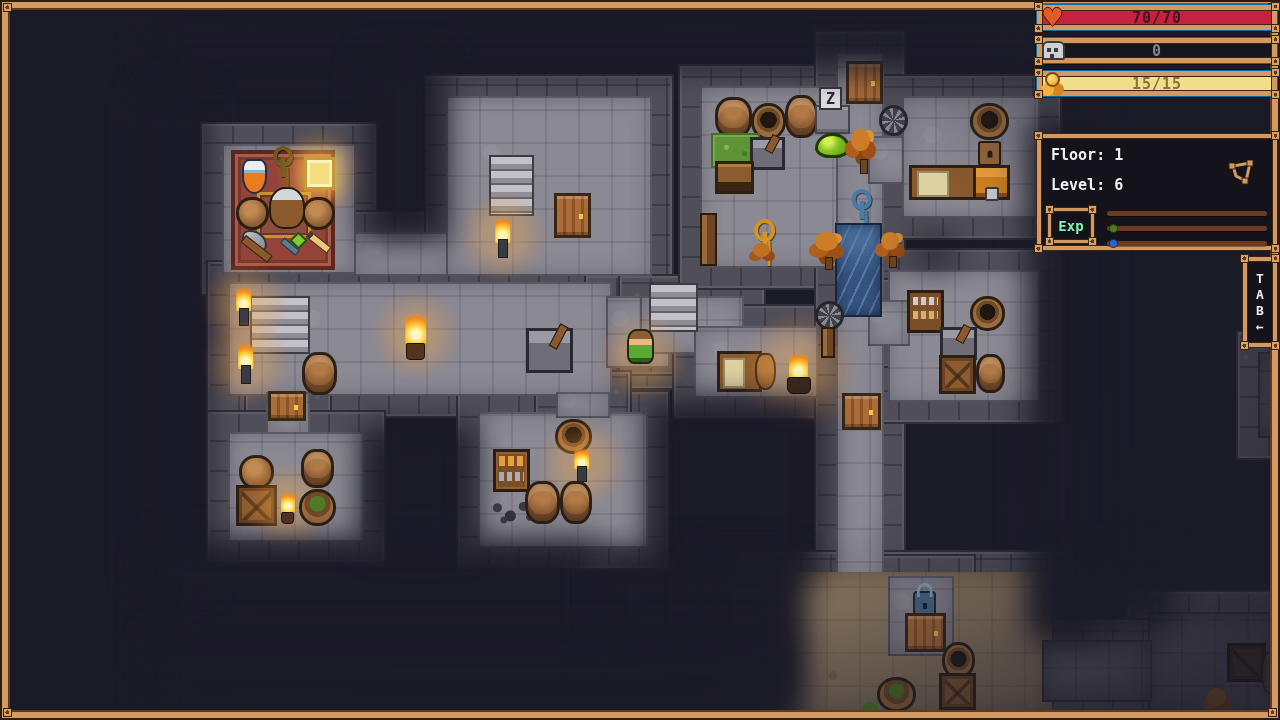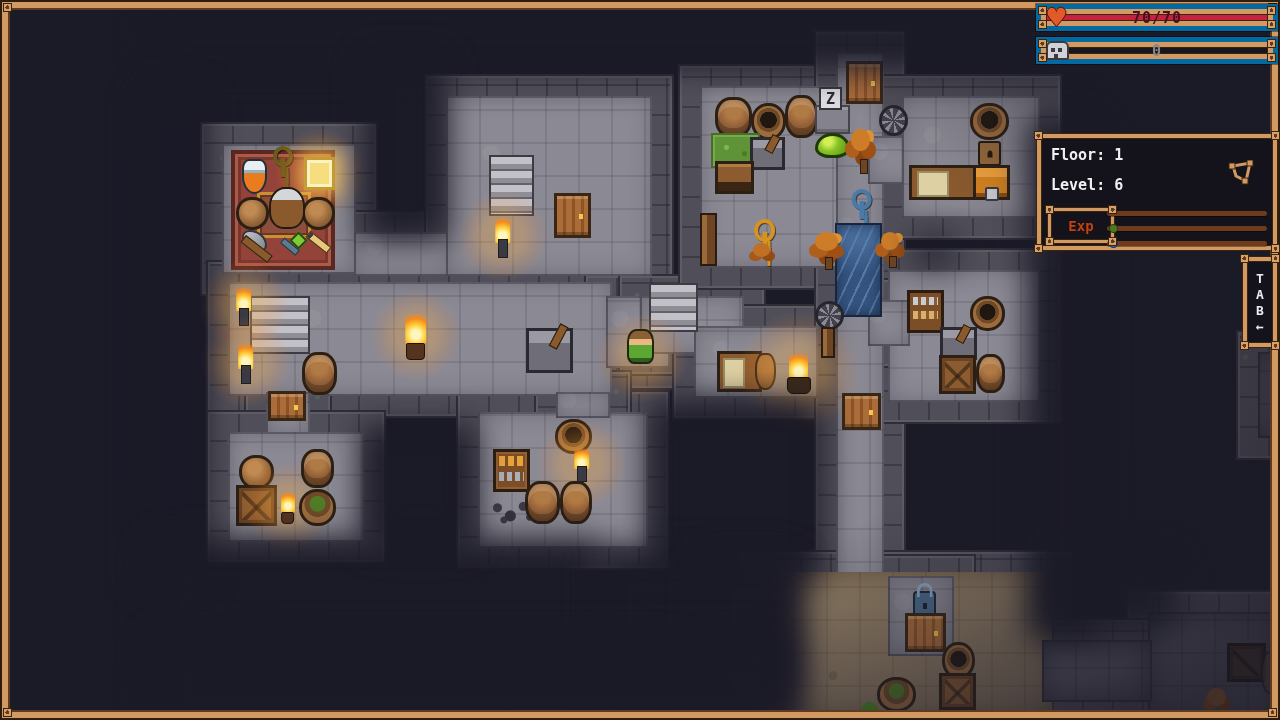--- a/index.html
+++ b/index.html
@@ -134,42 +134,42 @@
   
   .screen-frame{position:absolute;inset:0;border:2px solid #2e1d0e;pointer-events:none;z-index:20;
     box-shadow:inset 0 0 0 6px #d29a62,inset 0 0 0 8px #5e3a1f;}
   .rivet{position:absolute;width:9px;height:9px;z-index:30;background:radial-gradient(circle,#5e3a1f 0 2px,#d8a066 2px);border:1px solid #39240f;box-sizing:border-box;}
   .rivet.tl{left:-3px;top:-3px}.rivet.tr{right:-3px;top:-3px}.rivet.bl{left:-3px;bottom:-3px}.rivet.br{right:-3px;bottom:-3px}
   .screen-frame .rivet.tl{left:1px;top:1px}.screen-frame .rivet.tr{right:1px;top:1px}
   .screen-frame .rivet.bl{left:1px;bottom:1px}.screen-frame .rivet.br{right:1px;bottom:1px}
   
   .hud{position:absolute;top:0;right:0;width:246px;height:100%;z-index:40;}
   #bars-root{position:absolute;top:4px;right:2px;width:242px;}
-  .stat-bar{position:relative;height:27px;margin-bottom:6px;border:5px solid #0369a1;background:#d29a62;box-sizing:border-box;
+  .stat-bar{position:relative;height:27px;margin-bottom:6px;border:1px solid #0369a1;background:#d29a62;box-sizing:border-box;
     box-shadow:0 0 0 1px rgba(0,0,0,.4),inset 0 0 0 5px #d29a62,inset 0 0 0 6px #39240f;}
   .bar-fill{position:absolute;inset:6px;display:flex;align-items:center;justify-content:center;
     font-weight:700;font-size:15px;letter-spacing:1px;overflow:visible;}
   .hicon{position:absolute;left:3px;top:50%;transform:translateY(-50%);width:25px;height:26px;z-index:3;}
   .heart-icon::before{content:"♥";position:absolute;inset:0;font:700 25px "DejaVu Sans",sans-serif;line-height:26px;text-align:center;color:#e25a28;
     text-shadow:1px 0 #5a1508,-1px 0 #5a1508,0 1px #5a1508,0 -1px #5a1508;}
   .skull-icon::before{content:"";position:absolute;left:2px;top:3px;width:19px;height:15px;background:#cfd1d6;border:2px solid #3a3a40;border-radius:6px 6px 2px 2px;}
   .skull-icon::after{content:"";position:absolute;left:7px;top:10px;width:4px;height:4px;background:#3a3a40;box-shadow:7px 0 0 #3a3a40,3px 6px 0 #3a3a40;}
   .coins-icon::before{content:"";position:absolute;left:5px;top:1px;width:11px;height:11px;border-radius:50%;
     background:radial-gradient(circle at 35% 35%,#ffe27a,#e89a20);border:2px solid #7a4a10;
     box-shadow:-5px 10px 0 -1px #f5b23a,5px 10px 0 -1px #d8861a;}
   .food-icon::before{content:"";position:absolute;left:2px;top:2px;width:19px;height:19px;border-radius:50%;
     background:conic-gradient(from 30deg,#8a4a16 0 60deg,#ef9f40 60deg 360deg);border:2px solid #5e3008;}
   .info-panel{position:absolute;top:133px;right:2px;width:242px;height:118px;background:#14131b;border:1px solid #39240f;box-sizing:border-box;
     box-shadow:inset 0 0 0 4px #d29a62,inset 0 0 0 5px #39240f;color:#f0f0f2;}
   .info-line{position:absolute;left:14px;font-weight:700;font-size:15px;}
   .info-line.l1{top:12px}.info-line.l2{top:42px}
   .map-glyph{position:absolute;right:22px;top:26px;width:27px;height:27px;}
-  .exp-box{position:absolute;left:10px;top:73px;width:68px;height:37px;background:#14131b;border:1px solid #39240f;box-sizing:border-box;
+  .exp-box{position:absolute;left:10px;top:73px;width:48px;height:37px;background:#14131b;border:1px solid #39240f;box-sizing:border-box;
     box-shadow:inset 0 0 0 3px #d29a62,inset 0 0 0 4px #39240f;display:flex;align-items:center;justify-content:center;
-    color:#c2410c;font-weight:700;font-size:14px;}
+    color:#86efac;font-weight:700;font-size:14px;}
   .exp-row{position:absolute;left:70px;right:10px;height:5px;border-radius:3px;background:#6e3c1d;box-shadow:0 1px 0 rgba(0,0,0,.4);}
   .exp-dot{position:absolute;left:72px;width:9px;height:9px;border-radius:50%;border:1px solid rgba(0,0,0,.5);box-sizing:border-box;}
   .tab-btn{position:absolute;top:256px;right:2px;width:36px;height:92px;background:#14131b;border:1px solid #39240f;box-sizing:border-box;
     box-shadow:inset 0 0 0 4px #d29a62,inset 0 0 0 5px #39240f;display:flex;flex-direction:column;align-items:center;justify-content:center;
     gap:1px;color:#ececf0;font-weight:700;font-size:13px;cursor:pointer;}
 </style>
 </head>
 <body>
 
 <div id="screen">
@@ -342,20 +342,30 @@
         <div class="stat-bar">
           <div class="bar-fill" style="background: rgb(23, 22, 29); color: rgb(132, 132, 138);">
             <span>0</span>
           </div>
           <span class="hicon skull-icon"></span>
           <i class="rivet tl"></i>
           <i class="rivet tr"></i>
           <i class="rivet bl"></i>
           <i class="rivet br"></i>
         </div>
+        <div class="stat-bar">
+          <div class="bar-fill" style="background: rgb(242, 222, 136); color: rgb(138, 116, 64);">
+            <span>15/15</span>
+          </div>
+          <span class="hicon coins-icon"></span>
+          <i class="rivet tl"></i>
+          <i class="rivet tr"></i>
+          <i class="rivet bl"></i>
+          <i class="rivet br"></i>
+        </div>
       </div>
 
     <div class="info-panel">
       <div class="info-line l1">Floor: 1</div>
       <div class="info-line l2">Level: 6</div>
       <svg class="map-glyph" viewBox="0 0 27 27">
         <path d="M5 6 L22 3 L18 21 L8 16 Z" fill="none" stroke="#d29a62" stroke-width="3"></path>
         <rect x="1" y="3" width="6" height="6" fill="#d29a62" stroke="#39240f"></rect>
         <rect x="19" y="0" width="6" height="6" fill="#d29a62" stroke="#39240f"></rect>
         <rect x="14" y="18" width="6" height="6" fill="#d29a62" stroke="#39240f"></rect>

